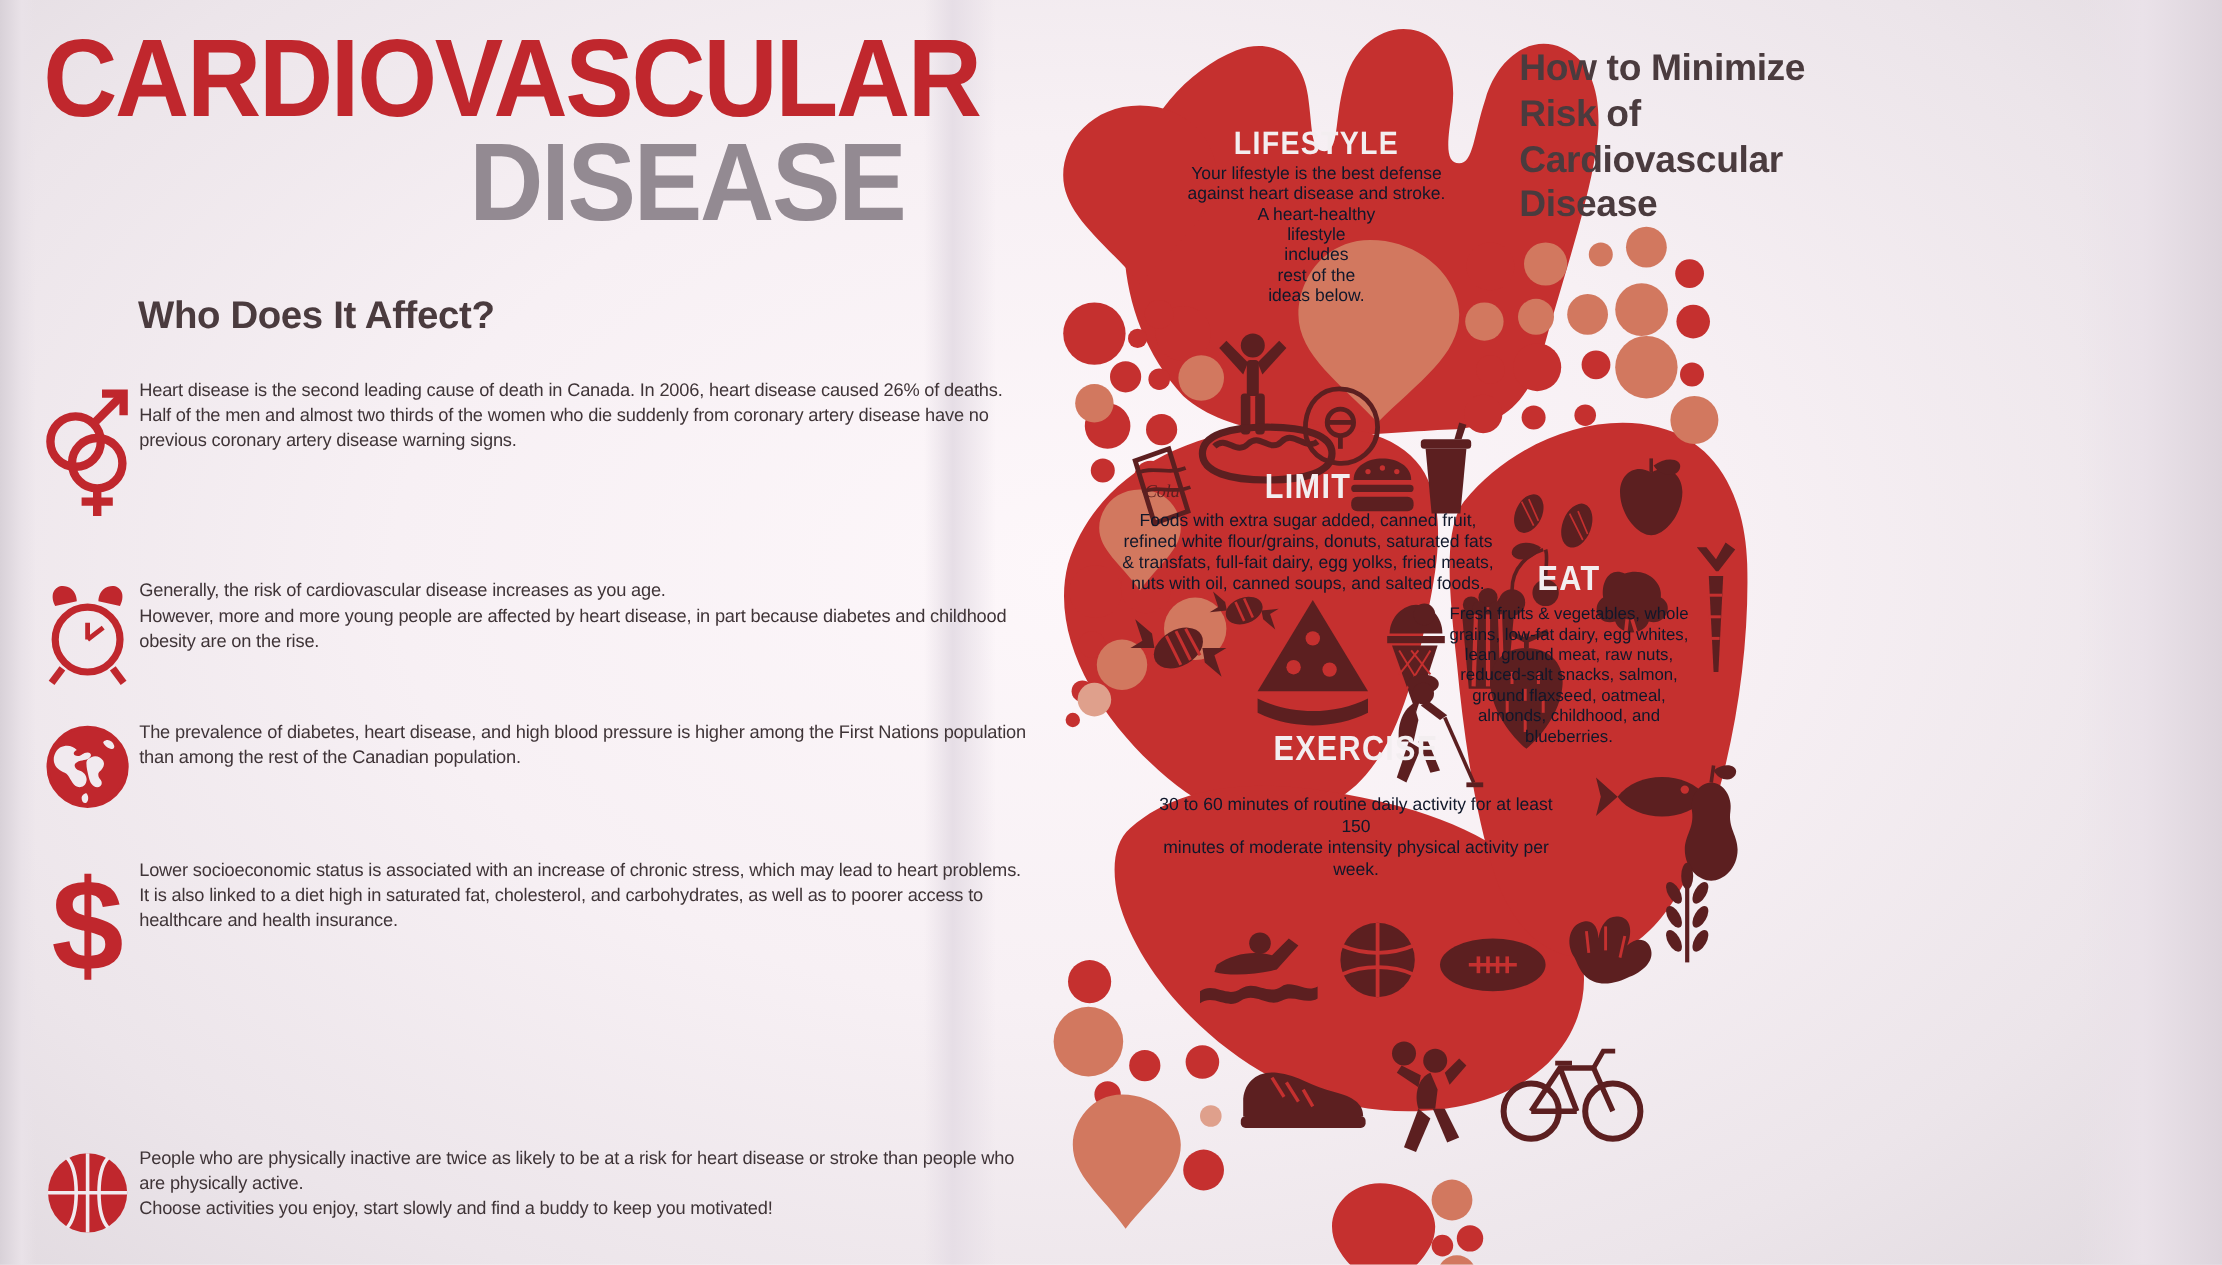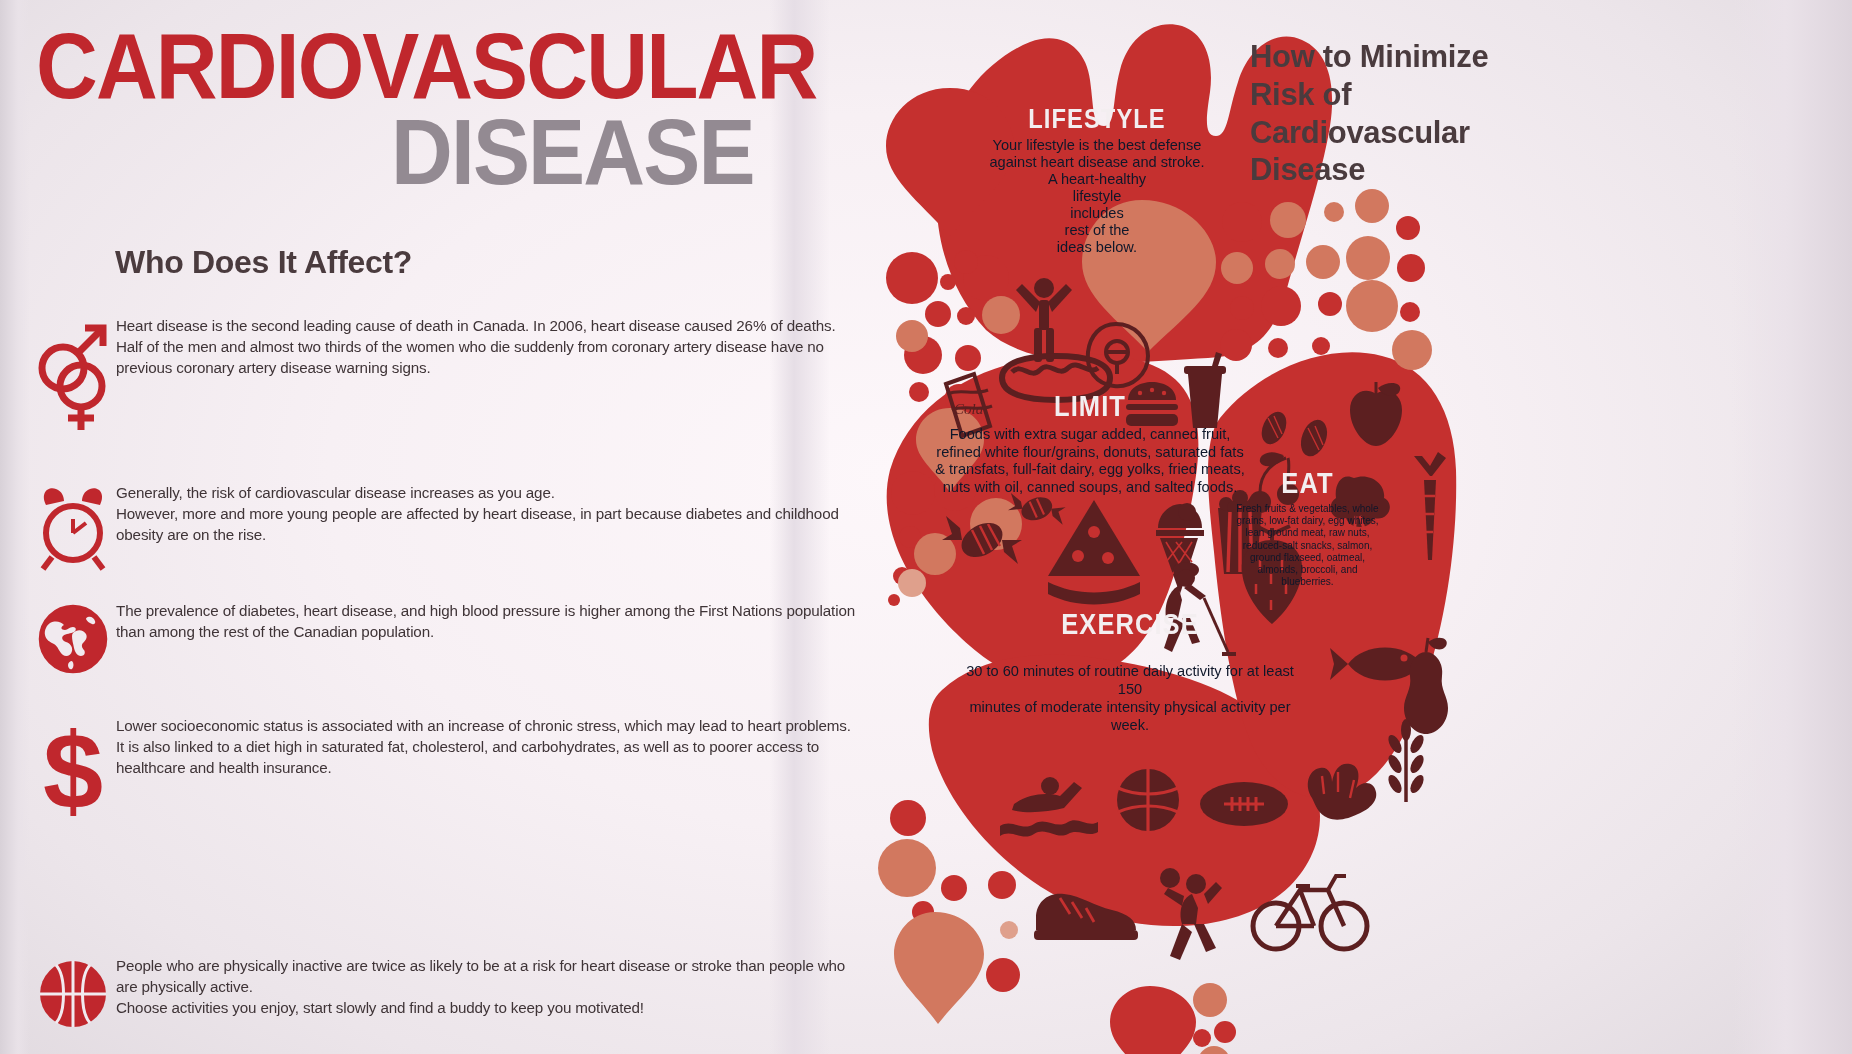--- a/index.html
+++ b/index.html
@@ -43,21 +43,21 @@
     margin-left:6px; font-size:15.2px; line-height:1.38; color:#3f3437; width:660px;
     letter-spacing:-0.15px;
   }
   .fact-text .ln { display:block; white-space:nowrap; }
 
   
   #right-panel { position:absolute; left:790px; top:0; width:1062px; height:1054px; }
   #heart-svg { position:absolute; left:0; top:0; }
 
   .hdr {
-    position:absolute; left:460px; top:38px; width:290px;
+    position:absolute; left:476px; top:38px; width:290px;
     font-size:31px; font-weight:bold; color:#4a3b3e; line-height:1.22; letter-spacing:-0.3px;
   }
 
   
   .sec { position:absolute; text-align:center; color:#fff; pointer-events:none; }
   .sec .stitle {
     font-weight:bold; color:#f3eef0; letter-spacing:1.2px;
     font-stretch:condensed; transform:scaleX(0.88); display:block;
   }
   .sec .sbody { color:#0f172a; }
@@ -67,21 +67,21 @@
   #sec-lifestyle .sbody  { font-size:14.6px; line-height:1.16; }
   #sec-lifestyle .sbody .ln { display:block; }
 
   #sec-limit { left:145px; top:390px; width:310px; }
   #sec-limit .stitle { font-size:29px; margin-bottom:3px; }
   #sec-limit .sbody  { font-size:14.6px; line-height:1.21; }
   #sec-limit .sbody .ln { display:block; }
 
   #sec-eat { left:410px; top:455px; width:215px;margin-top:12px; }
   #sec-eat .stitle { font-size:29px; margin-bottom:3px; }
-  #sec-eat .sbody  { font-size:10px; line-height:1.22; }
+  #sec-eat .sbody  { font-size:14px; line-height:1.22; }
   #sec-eat .sbody .ln { display:block; }
 
   #sec-exercise { left:175px; top:608px; width:330px; }
   #sec-exercise .stitle { font-size:29px; margin-bottom:3px; }
   #sec-exercise .sbody  { font-size:14.6px; line-height:1.24; text-align:center; padding-left:4px;}
   #sec-exercise .sbody .ln { display:block; }
 </style>
 </head>
 <body>
 
@@ -579,21 +579,21 @@
   </div>
 
   <div class="sec" id="sec-eat">
     <span class="stitle">EAT</span>
     <span class="sbody">
       <span class="ln">Fresh fruits &amp; vegetables, whole</span>
       <span class="ln">grains, low-fat dairy, egg whites,</span>
       <span class="ln">lean ground meat, raw nuts,</span>
       <span class="ln">reduced-salt snacks, salmon,</span>
       <span class="ln">ground flaxseed, oatmeal,</span>
-      <span class="ln">almonds, broccoli, and</span>
+      <span class="ln">almonds, childhood, and</span>
       <span class="ln">blueberries.</span>
     </span>
   </div>
 
   <div class="sec" id="sec-exercise">
     <span class="stitle">EXERCISE</span>
     <span class="sbody">
       <span class="ln">30 to 60 minutes of routine daily activity for at least 150</span>
       <span class="ln">minutes of moderate intensity physical activity per</span>
       <span class="ln">week.</span>

